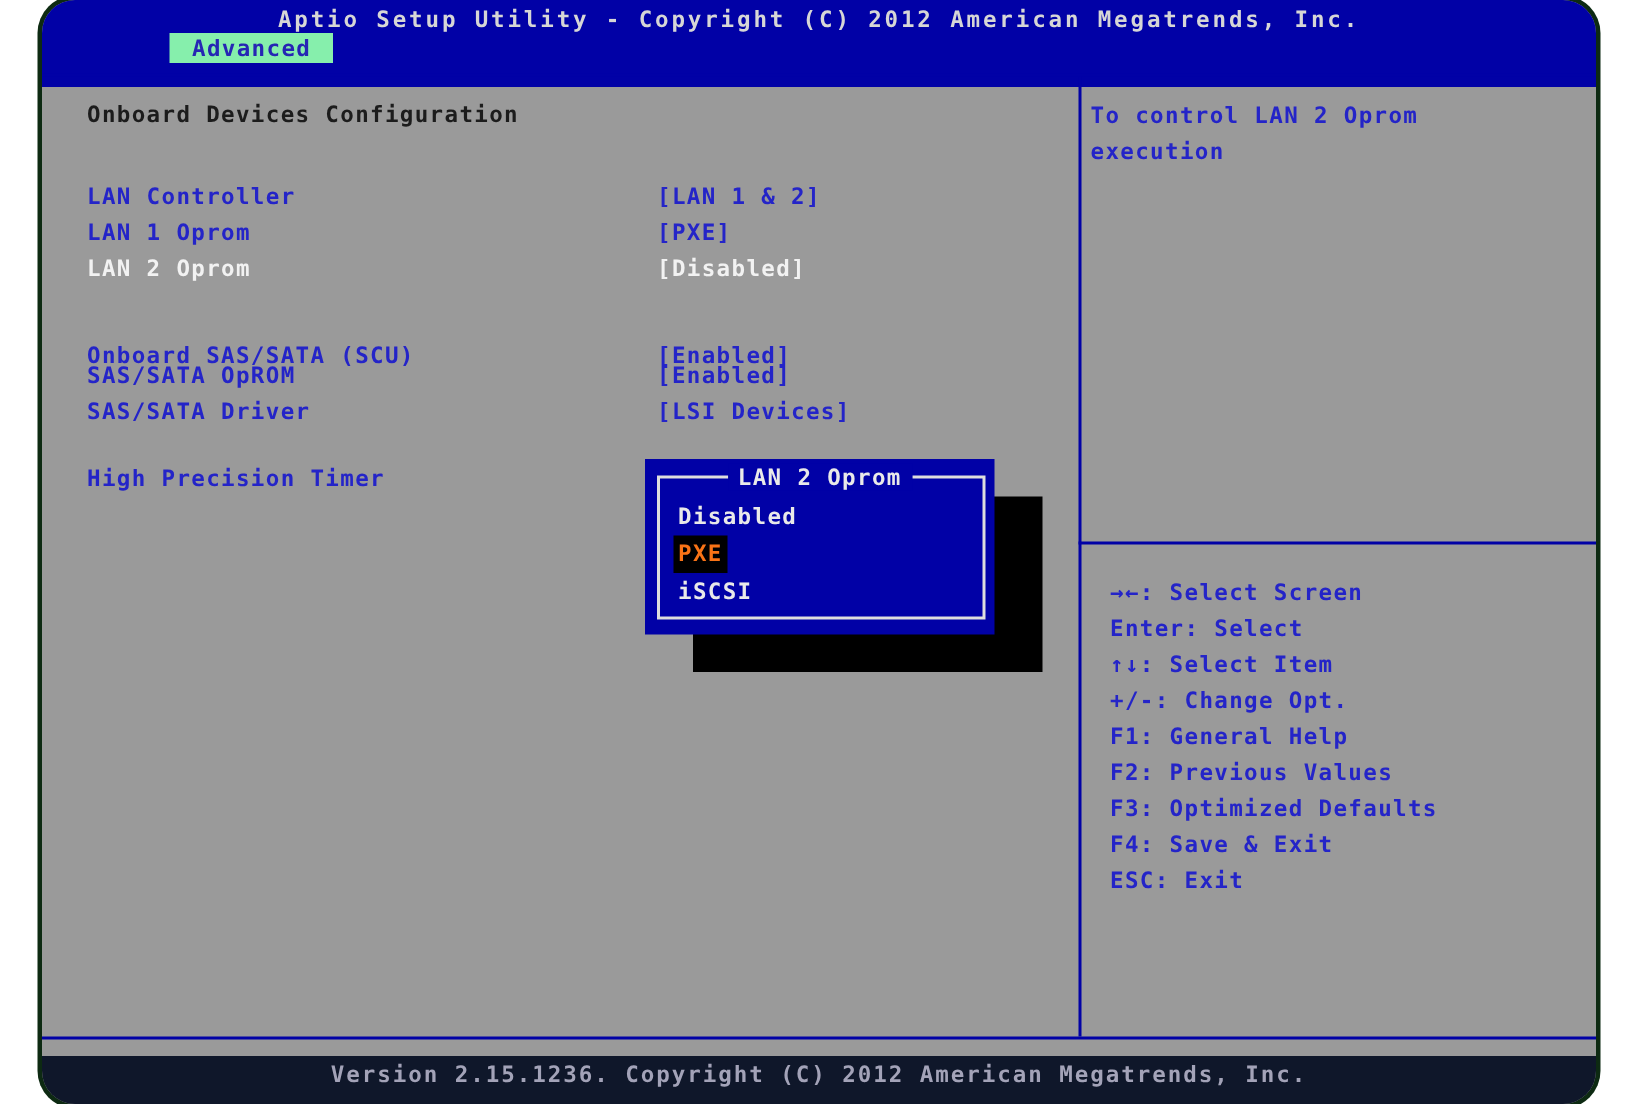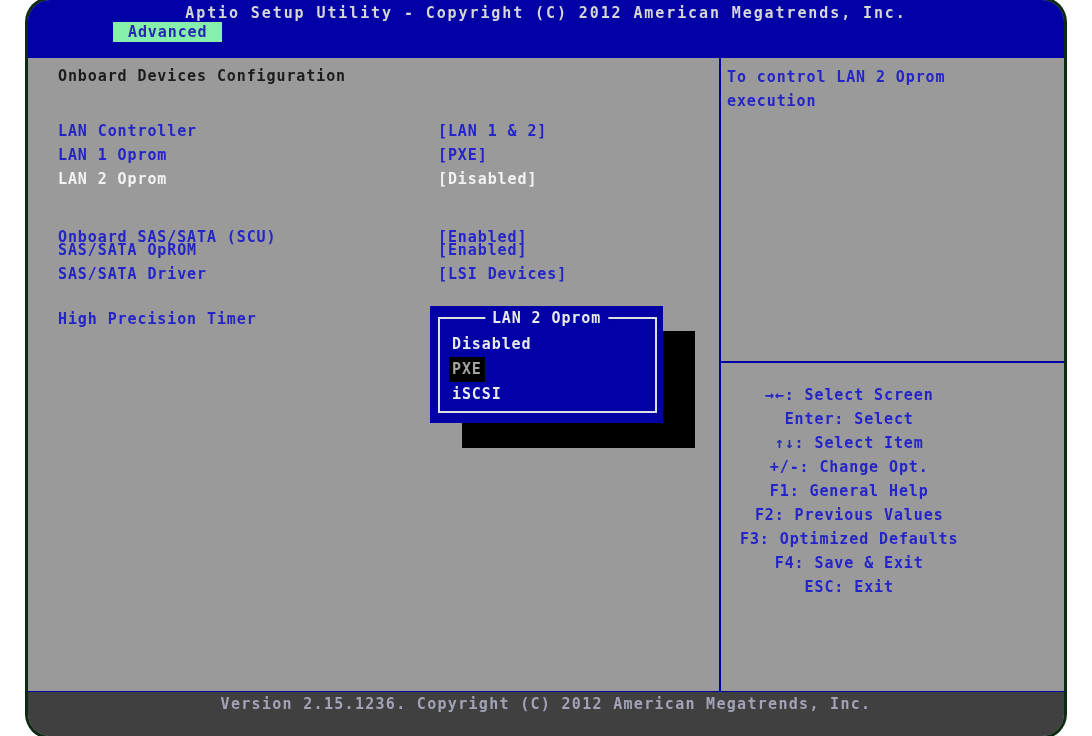--- a/index.html
+++ b/index.html
@@ -22,33 +22,33 @@
   .help-divider{position:absolute;left:691px;right:0;top:361px;height:2px;background:#0101a6;}
   .bottom-rule{position:absolute;left:0;right:0;top:691px;height:2px;background:#0101a6;}
   
   .section-title{position:absolute;left:30px;top:67px;color:#1c1c1c;}
   .bios-row{position:absolute;left:30px;right:360px;height:16px;color:#2424c8;}
   .bios-row .val{position:absolute;left:380px;top:0;}
   .bios-row.selected{color:#f2f2f2;}
   
   .help-text{position:absolute;left:699px;color:#2424c8;}
   .legend{position:absolute;left:712px;top:383px;color:#2424c8;line-height:24px;}
-  .legend div{height:24px;text-align:center;}
+  .legend div{height:24px;}
   
   .popup-shadow{position:absolute;left:434px;top:331px;width:233px;height:117px;background:#000000;}
   .popup{position:absolute;left:402px;top:306px;width:233px;height:117px;background:#0101a6;color:#e9e9e9;}
   .popup-frame{position:absolute;left:8px;right:6px;top:11px;bottom:10px;border:2px solid #dedede;}
   .popup-title{position:absolute;top:3px;left:50%;transform:translateX(-50%);
                background:#0101a6;padding:0 7px;white-space:nowrap;z-index:2;}
   .popup-options{position:absolute;left:22px;top:26px;line-height:25px;}
   .popup-option{height:25px;}
   .popup-option .opt-inner{display:inline-block;padding:0 3px;margin-left:-3px;}
-  .popup-option.selected .opt-inner{background:#000000;color:#a3a3a3;}
+  .popup-option.selected .opt-inner{background:#000000;color:#f97316;}
   
-  .footer{position:absolute;left:0;right:0;bottom:0;height:44px;background:#404040;}
+  .footer{position:absolute;left:0;right:0;bottom:0;height:32px;background:#0f172a;}
   .footer-text{position:absolute;left:0;right:0;top:3px;text-align:center;
                color:#a3a3b8;letter-spacing:1.3px;}
 </style>
 </head>
 <body>
 
 <div class="screen">
 
   <div class="header">
     <div class="header-title">Aptio Setup Utility - Copyright (C) 2012 American Megatrends, Inc.</div>

